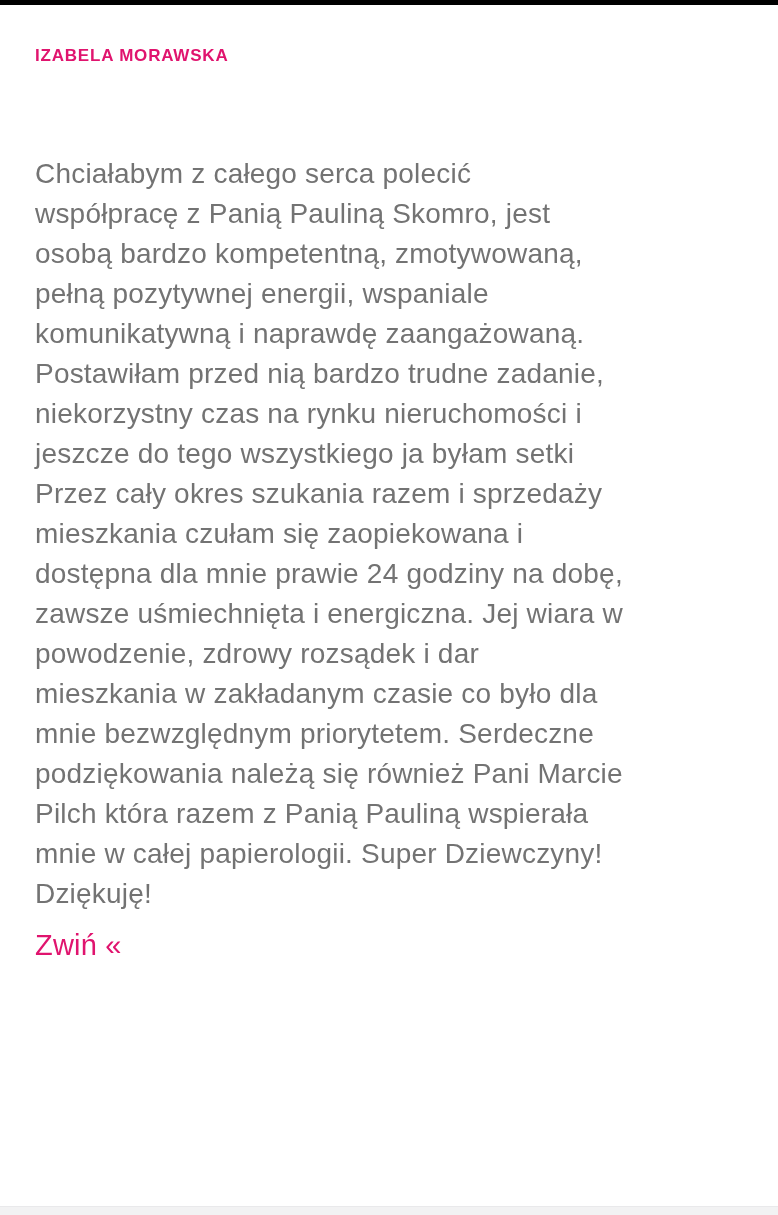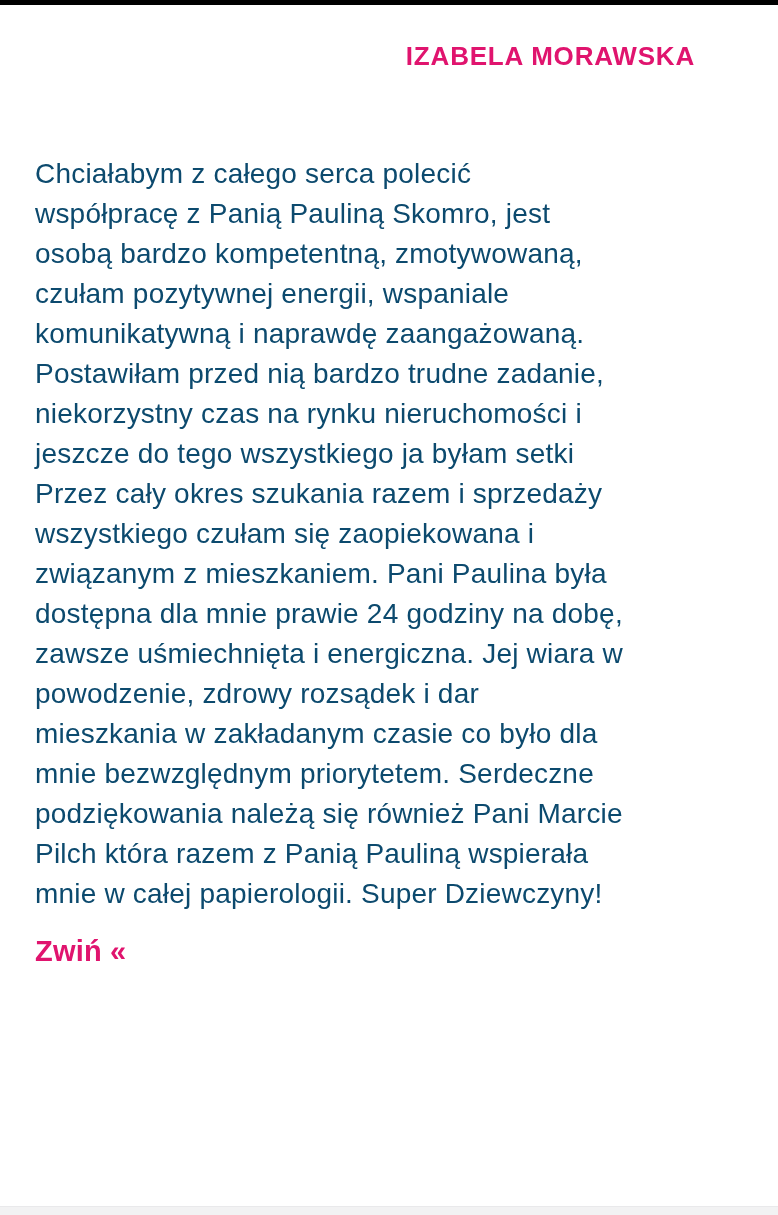--- a/index.html
+++ b/index.html
@@ -14,44 +14,44 @@
     width: 100%;
     height: 5px;
     background: #000000;
   }
   .content {
     width: 100%;
     padding: 0 83px 0 35px; 
   }
   .author-heading {
     margin-top: 39px;
-    text-align: right;
-    font-size: 26px;
+    text-align: left;
+    font-size: 17px;
     line-height: 24px;
     font-weight: bold;
     letter-spacing: 0.8px;
     color: #e0146e;
   }
   .testimonial-text {
     margin-top: 86px;
     font-size: 28px;
     line-height: 40px;
     font-weight: normal;
-    color: #0c4a6e;
+    color: #737373;
     letter-spacing: 0.2px;
   }
   .testimonial-text .text-line {
     white-space: nowrap;
   }
   .collapse-link {
     display: inline-block;
-    margin-top: 17px;
+    margin-top: 11px;
     font-size: 29px;
     line-height: 40px;
-    font-weight: bold;
+    font-weight: normal;
     color: #e0146e;
     text-decoration: none;
     cursor: pointer;
     letter-spacing: 0.2px;
   }
   .next-section-strip {
     position: absolute;
     left: 0;
     bottom: 0;
     width: 778px;
@@ -65,34 +65,34 @@
 
 <div class="top-bar"></div>
 
 <div class="content">
   <h2 class="author-heading">IZABELA MORAWSKA</h2>
 
   <div class="testimonial-text">
       <div class="text-line">Chciałabym z całego serca polecić</div>
       <div class="text-line">współpracę z Panią Pauliną Skomro, jest</div>
       <div class="text-line">osobą bardzo kompetentną, zmotywowaną,</div>
-      <div class="text-line">czułam pozytywnej energii, wspaniale</div>
+      <div class="text-line">pełną pozytywnej energii, wspaniale</div>
       <div class="text-line">komunikatywną i naprawdę zaangażowaną.</div>
       <div class="text-line">Postawiłam przed nią bardzo trudne zadanie,</div>
       <div class="text-line">niekorzystny czas na rynku nieruchomości i</div>
       <div class="text-line">jeszcze do tego wszystkiego ja byłam setki</div>
       <div class="text-line">Przez cały okres szukania razem i sprzedaży</div>
-      <div class="text-line">wszystkiego czułam się zaopiekowana i</div>
-      <div class="text-line">związanym z mieszkaniem. Pani Paulina była</div>
+      <div class="text-line">mieszkania czułam się zaopiekowana i</div>
       <div class="text-line">dostępna dla mnie prawie 24 godziny na dobę,</div>
       <div class="text-line">zawsze uśmiechnięta i energiczna. Jej wiara w</div>
       <div class="text-line">powodzenie, zdrowy rozsądek i dar</div>
       <div class="text-line">mieszkania w zakładanym czasie co było dla</div>
       <div class="text-line">mnie bezwzględnym priorytetem. Serdeczne</div>
       <div class="text-line">podziękowania należą się również Pani Marcie</div>
       <div class="text-line">Pilch która razem z Panią Pauliną wspierała</div>
       <div class="text-line">mnie w całej papierologii. Super Dziewczyny!</div>
+      <div class="text-line">Dziękuję!</div>
     </div>
 
   <a class="collapse-link">Zwiń «</a>
 </div>
 
 <div class="next-section-strip"></div>
 
 </body></html>

